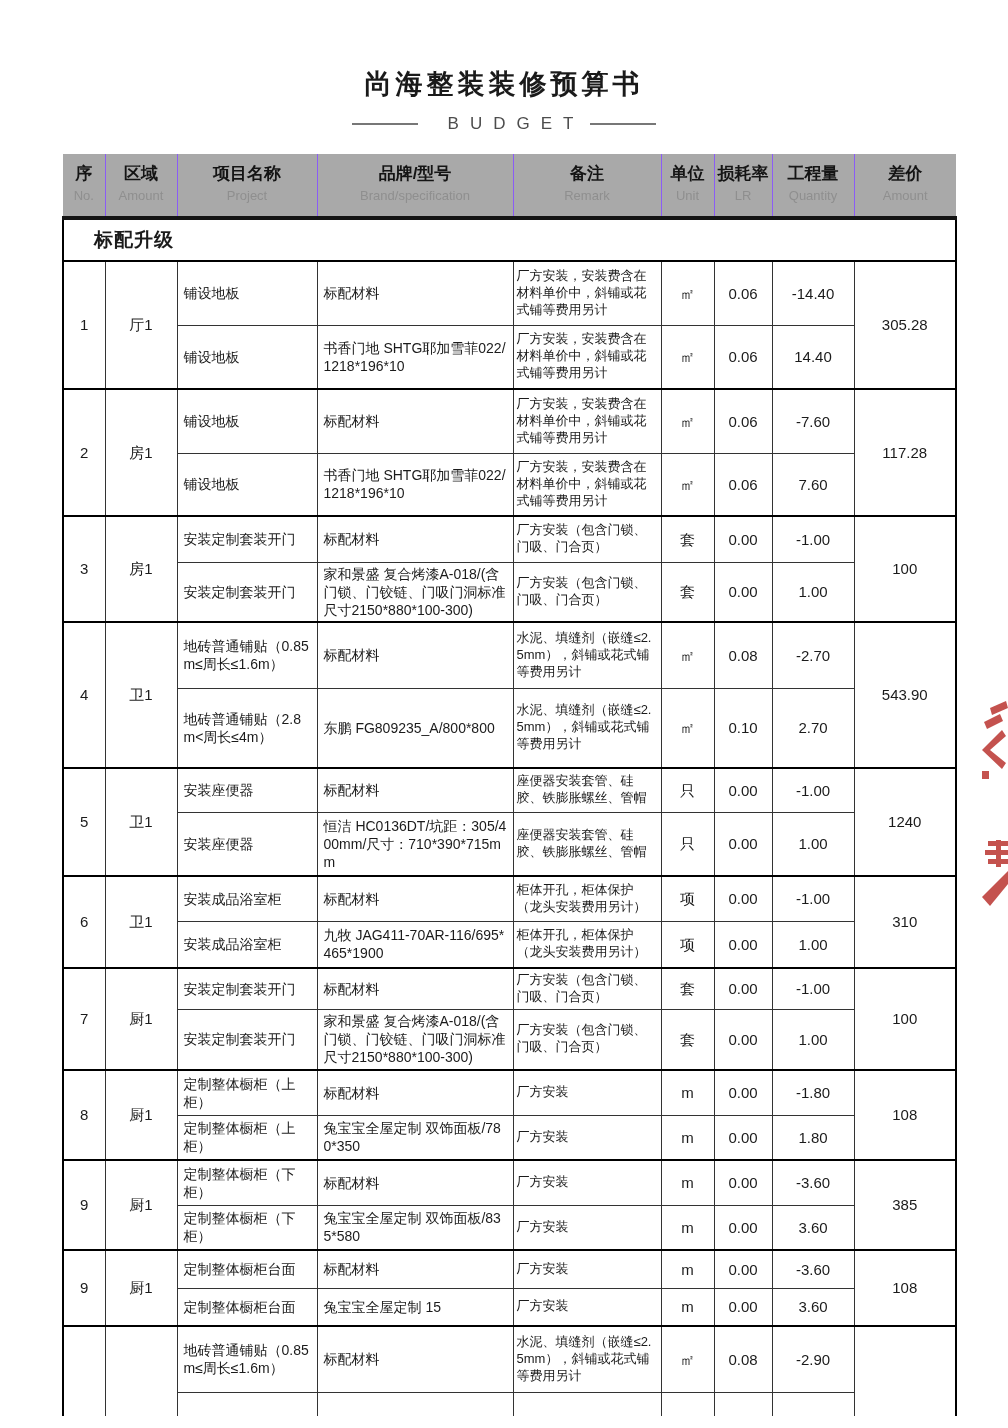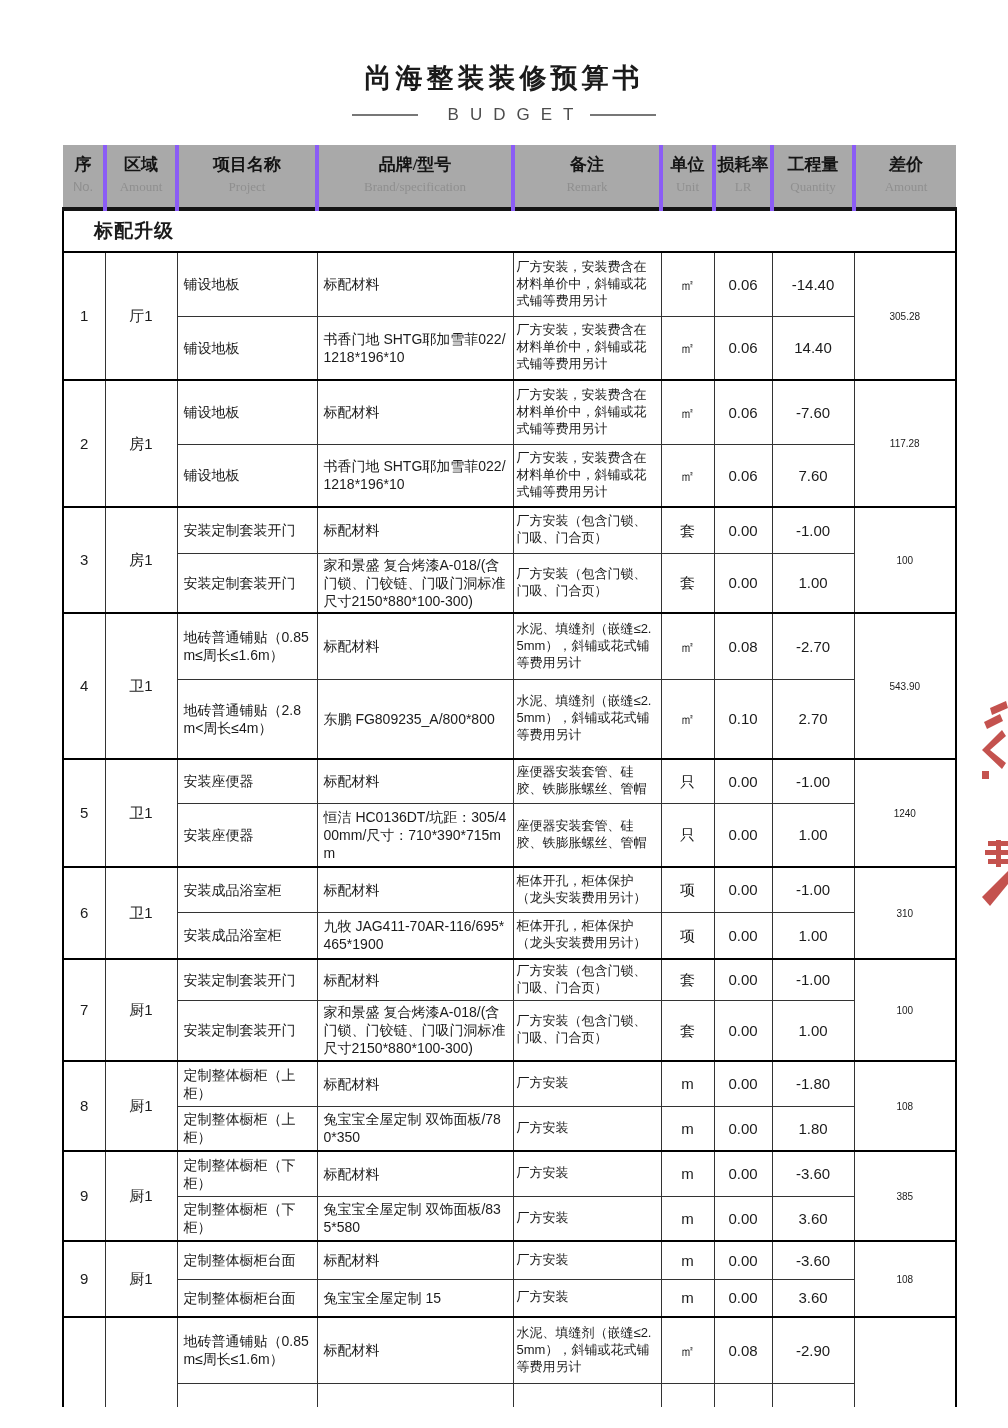--- a/index.html
+++ b/index.html
@@ -13,21 +13,21 @@
   html,body{margin:0;padding:0;background:#ffffff;}
   .page{
     position:relative;
     width:1008px;height:1428px;
     background:#ffffff;
     overflow:hidden;
     font-family:"Liberation Sans", sans-serif;
     color:var(--ink);
   }
   .doc-title{
-    margin:6px;
+    margin:12px;
     padding-top:54px;
     text-align:center;
     font-size:27px;
     font-weight:bold;
     letter-spacing:4px;
     color:#1a1a1a;
   }
   .doc-subtitle{
     margin-top:9px;
     text-align:center;
@@ -50,21 +50,21 @@
   }
   thead tr{border-bottom:4px solid #141414;}
   thead th{
     background:var(--header-bg);
     border:none;
     padding:8px 0 0 0;
     height:54px;
     vertical-align:top;
     text-align:center;
   }
-  thead th + th{border-left:4px solid #8b5cf6;font-family:Liberation Serif, serif;}
+  thead th + th{border-left:1px solid #8b5cf6;}
   .th-zh{font-size:17px;font-weight:bold;color:#141414;line-height:1.4;}
   .th-en{font-size:13px;font-weight:normal;color:var(--header-en);margin-top:2px;}
   tbody td{
     border:1px solid var(--line-thin);
     font-size:14px;
     vertical-align:middle;
     text-align:center;
     padding:2px 4px;
     overflow:hidden;
     line-height:1.3;
@@ -74,21 +74,21 @@
     border:2px solid var(--line-thick);
     text-align:left;
     padding:4px 8px 4px 30px;
     height:32px;
     font-size:19px;
     font-weight:bold;
     letter-spacing:1px;
   }
   tr.group-start td{border-top:2px solid var(--line-thick);}
   td.c-no{border-left:2px solid var(--line-thick);font-size:15px;}
-  td.c-amount{border-right:2px solid var(--line-thick);font-size:10px;margin-top:24px;}
+  td.c-amount{border-right:2px solid var(--line-thick);font-size:15px;margin-top:24px;}
   td.c-region{font-size:15px;}
   td.c-project,td.c-brand{text-align:left;padding:2px 6px;}
   td.c-remark{text-align:left;font-size:13px;padding:2px 3px;}
   td.c-unit,td.c-lr,td.c-qty{font-size:15px;}
   tr.cut td{border-bottom:none;}
   .stamp{position:absolute;right:0;color:var(--stamp-red);}
   .stamp svg{display:block;}
   #stamp-top{top:700px;}
   #stamp-bottom{top:840px;}
 </style>

